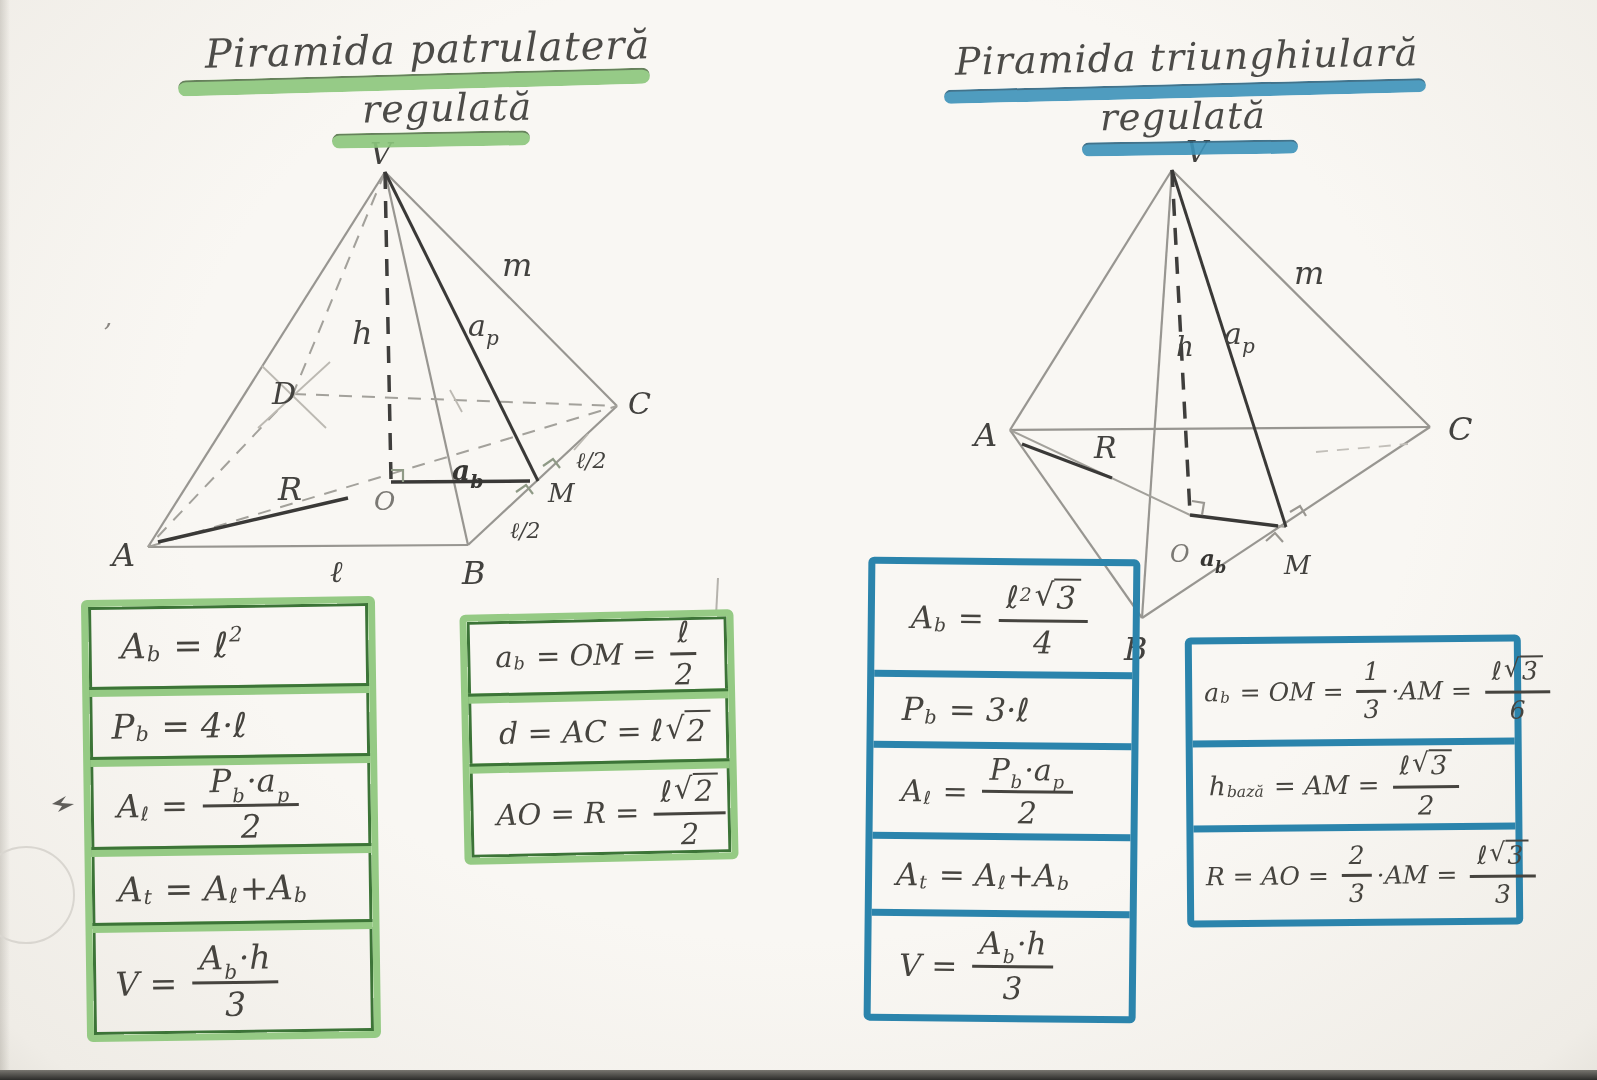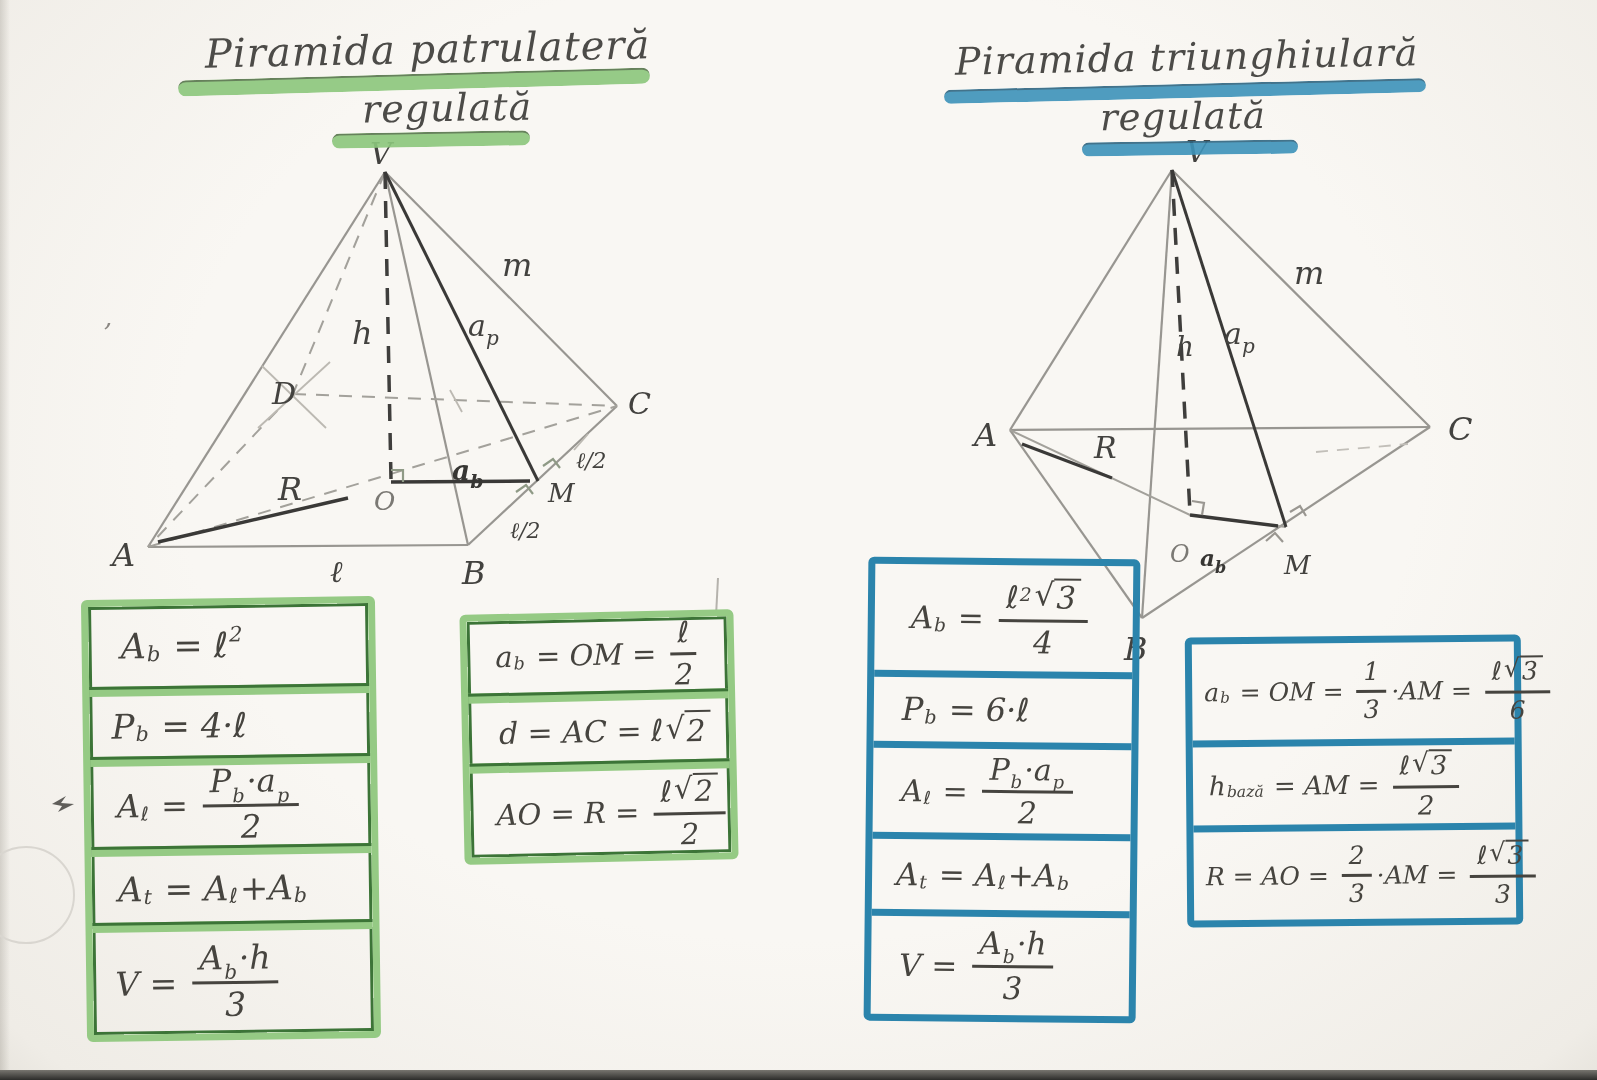--- a/index.html
+++ b/index.html
@@ -200,21 +200,21 @@
         <span class="fr" style="font-size:29px;"><span class="t">AO = R = </span><span class="frac"><span class="num"><span class="t">ℓ</span><span class="sqrt"><span class="rad">√</span><span class="cont">2</span></span></span><span class="den"><span class="t">2</span></span></span></span>
       </div>
   </div>
 
   <div class="fbox bbox" style="left:866px; top:558px; width:272px; transform:rotate(0.6deg);">
     <div class="frow" style="height:106px; padding-left:36px;">
         <span class="fr" style="font-size:31px;"><span class="t">A</span><span class="sub">b</span><span class="t"> = </span><span class="frac"><span class="num"><span class="t">ℓ</span><span class="sup">2</span><span class="sqrt"><span class="rad">√</span><span class="cont">3</span></span></span><span class="den"><span class="t">4</span></span></span></span>
       </div>
     <div class="bsep"></div>
     <div class="frow" style="height:64px; padding-left:28px;">
-        <span class="fr" style="font-size:32px;"><span class="t">P</span><span class="sub">b</span><span class="t"> = 6·ℓ</span></span>
+        <span class="fr" style="font-size:32px;"><span class="t">P</span><span class="sub">b</span><span class="t"> = 3·ℓ</span></span>
       </div>
     <div class="bsep"></div>
     <div class="frow" style="height:84px; padding-left:28px;">
         <span class="fr" style="font-size:30px;"><span class="t">A</span><span class="sub">ℓ</span><span class="t"> = </span><span class="frac"><span class="num"><span class="t">P</span><span class="sub">b</span><span class="t">·a</span><span class="sub">p</span></span><span class="den"><span class="t">2</span></span></span></span>
       </div>
     <div class="bsep"></div>
     <div class="frow" style="height:70px; padding-left:24px;">
         <span class="fr" style="font-size:31px;"><span class="t">A</span><span class="sub">t</span><span class="t"> = A</span><span class="sub">ℓ</span><span class="t">+A</span><span class="sub">b</span></span>
       </div>
     <div class="bsep"></div>

